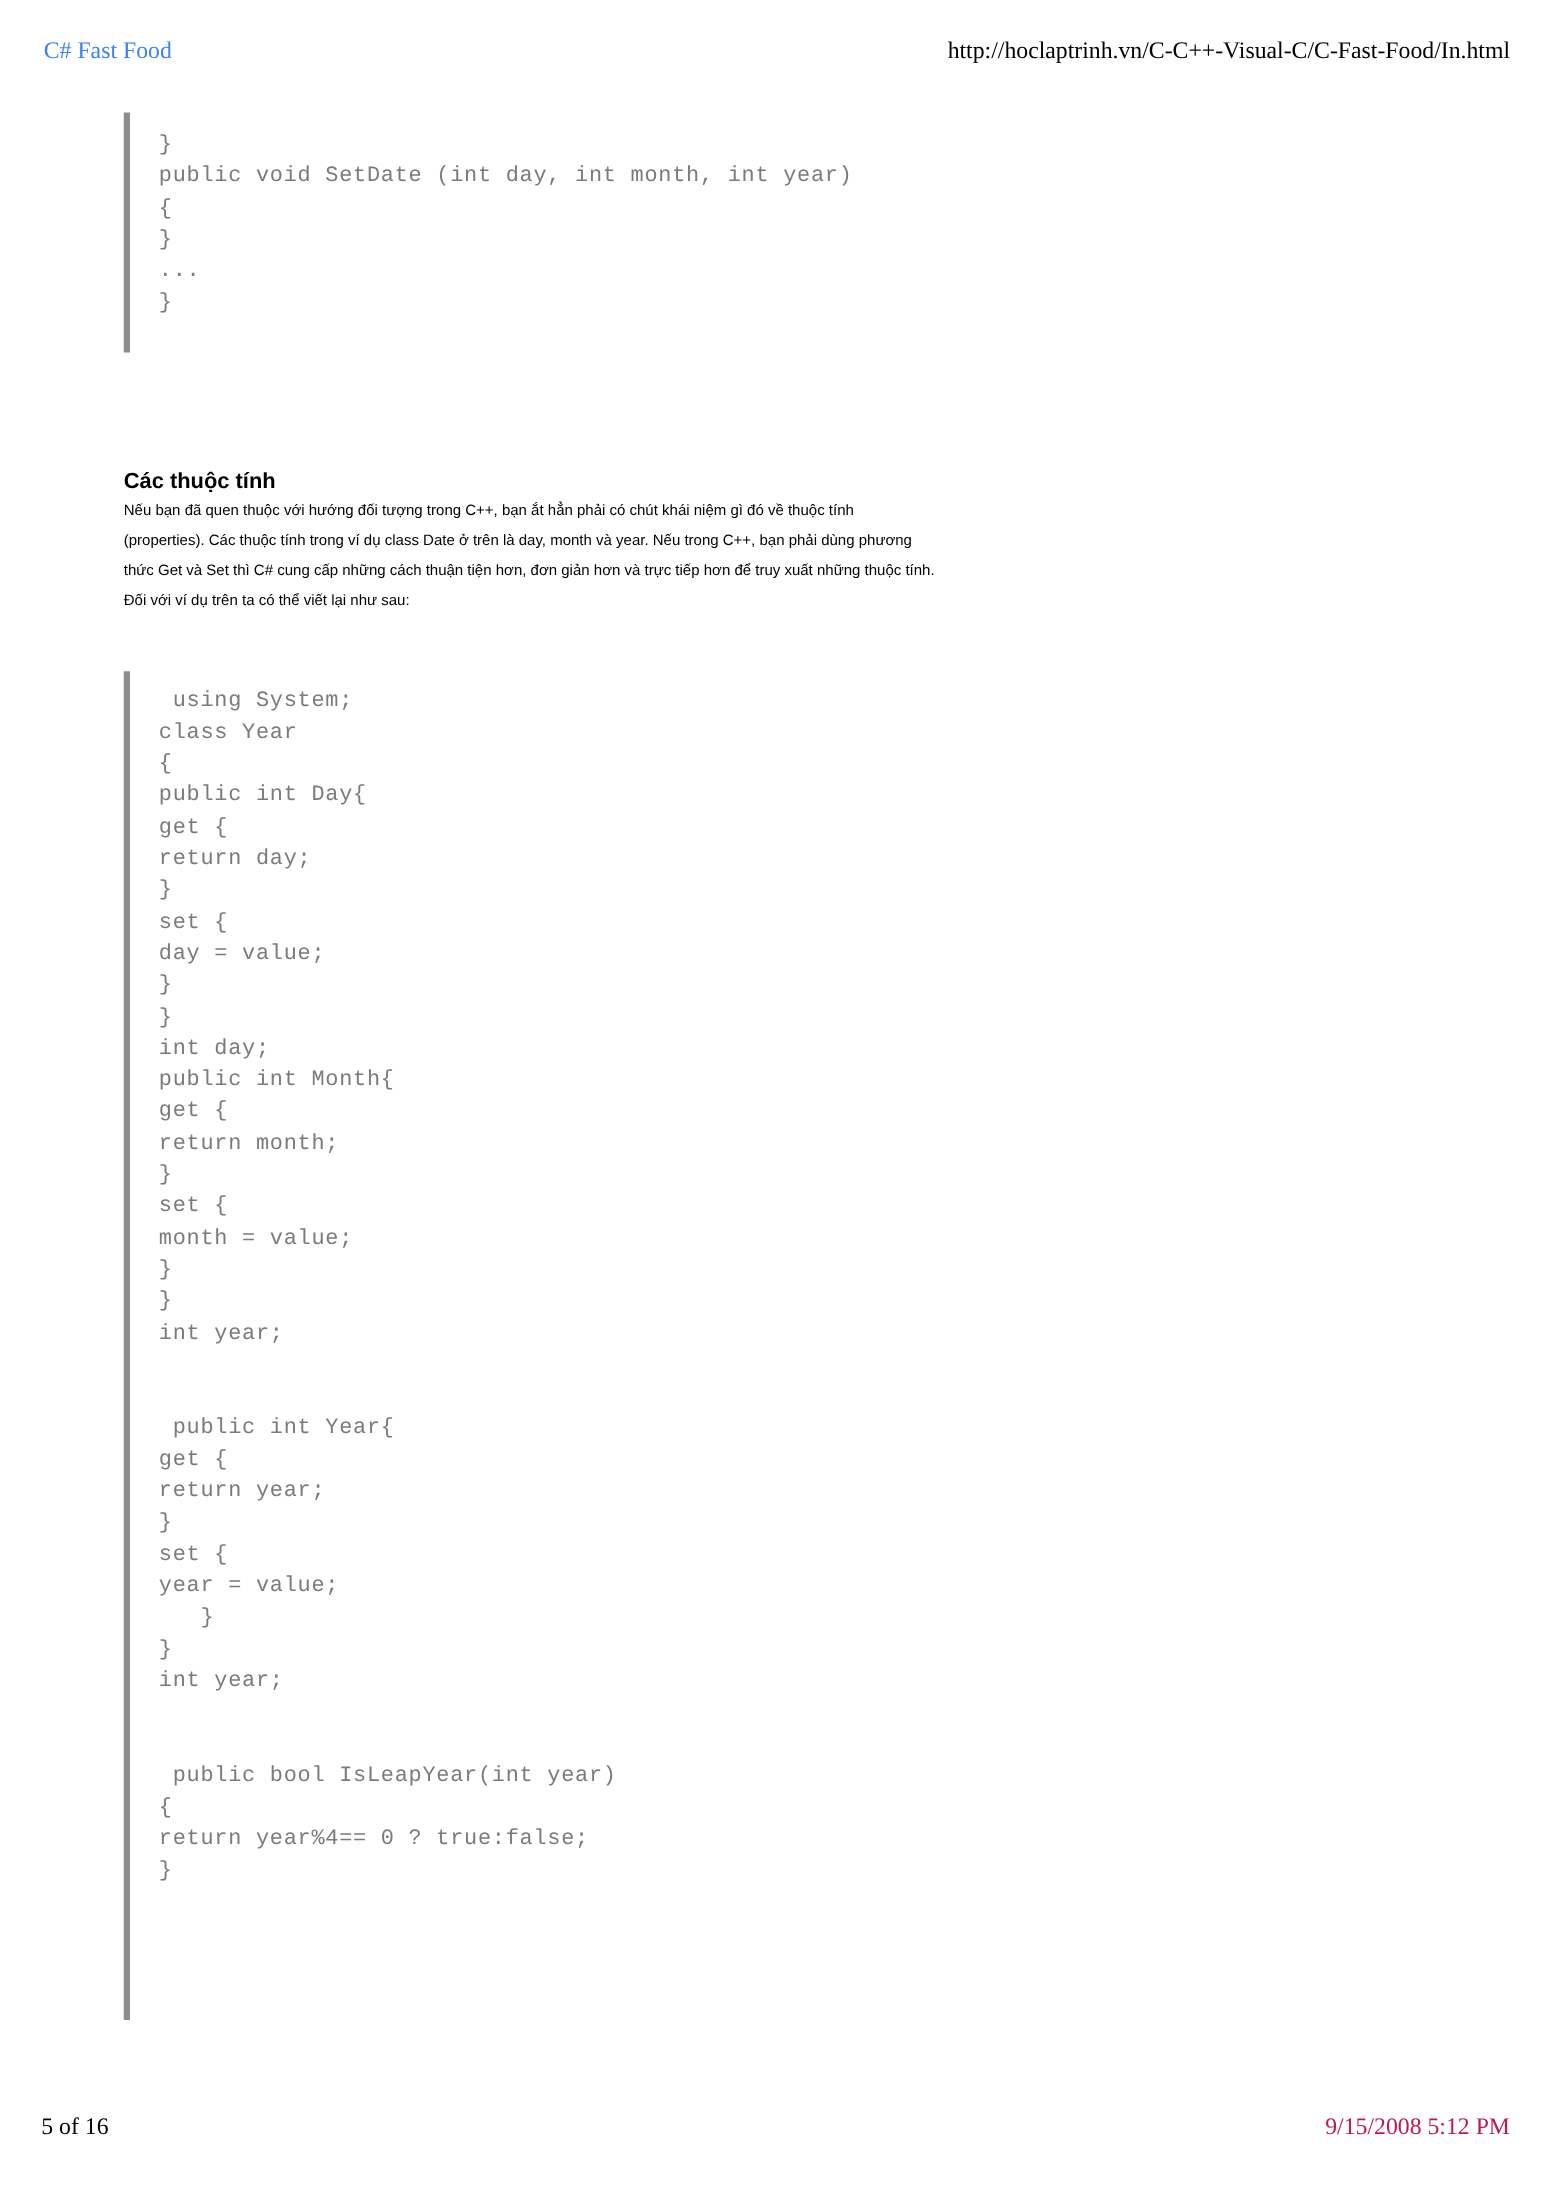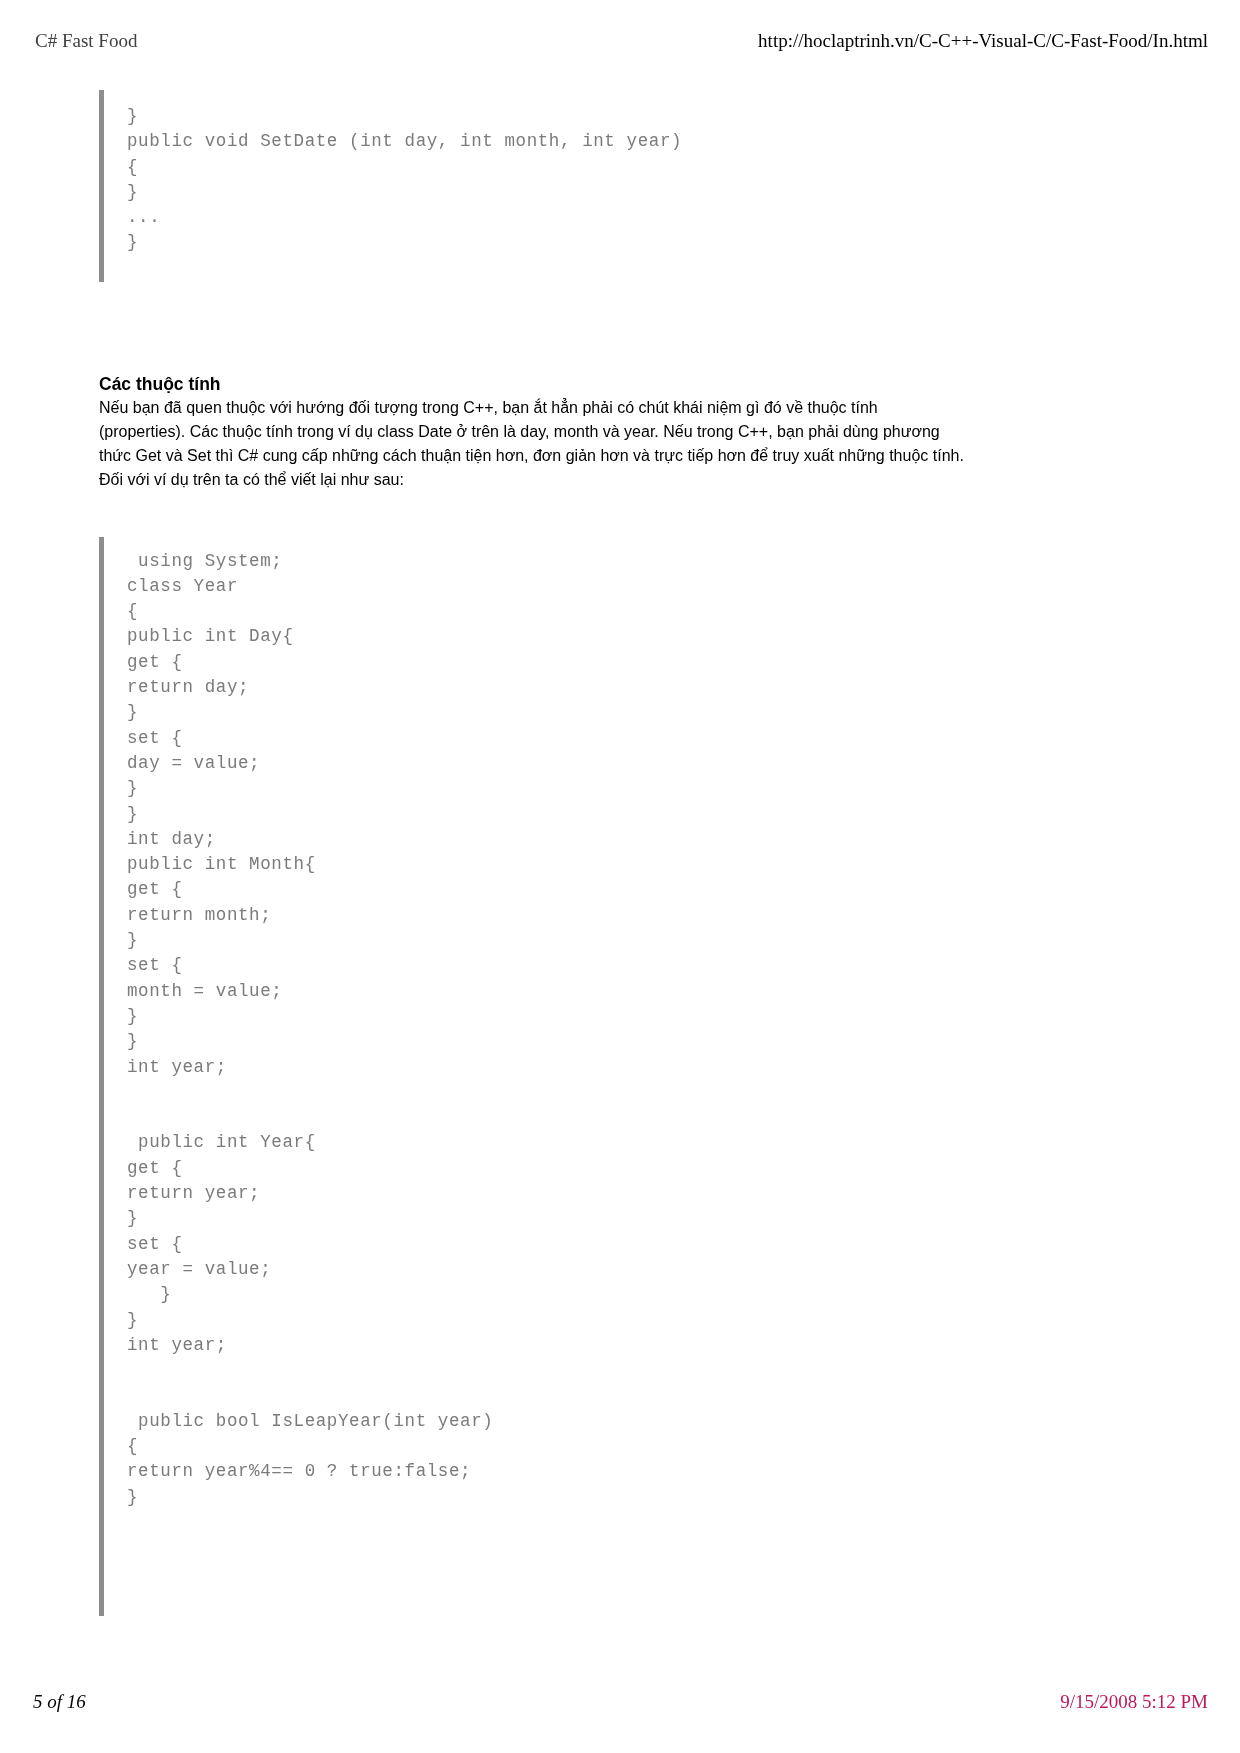--- a/index.html
+++ b/index.html
@@ -24,21 +24,21 @@
     width: 1240px;
     height: 28px;
     display: flex;
     align-items: baseline;
   }
   .hdr-left {
     position: absolute;
     left: 35px;
     font-family: "Liberation Serif", serif;
     font-size: 19px;
-    color: #404040;
+    color: #3b82f6;
     white-space: nowrap;
   }
   .hdr-right {
     position: absolute;
     right: 32px;
     font-family: "Liberation Serif", serif;
     font-size: 19px;
     color: #000;
     white-space: nowrap;
   }
@@ -92,21 +92,21 @@
   .prose-heading {
     font-family: "Liberation Sans", sans-serif;
     font-size: 17.5px;
     font-weight: bold;
     color: #000;
     line-height: 24px;
     margin: 0;
   }
   .prose-line {
     font-family: "Liberation Sans", sans-serif;
-    font-size: 16px;
+    font-size: 12px;
     font-weight: normal;
     color: #000;
     line-height: 24.2px;
     margin: 0;
     white-space: nowrap;
   }
 
   .gap-before-heading { height: 42px; }
   .gap-after-prose { height: 44px; }
 
@@ -118,21 +118,20 @@
     width: 1240px;
     height: 26px;
   }
   .ftr-left {
     position: absolute;
     left: 33px;
     font-family: "Liberation Serif", serif;
     font-size: 19px;
     color: #000;
     white-space: nowrap;
-    font-style: italic;
   }
   .ftr-right {
     position: absolute;
     right: 32px;
     font-family: "Liberation Serif", serif;
     font-size: 19px;
     color: #be185d;
     white-space: nowrap;
   }
 </style>

